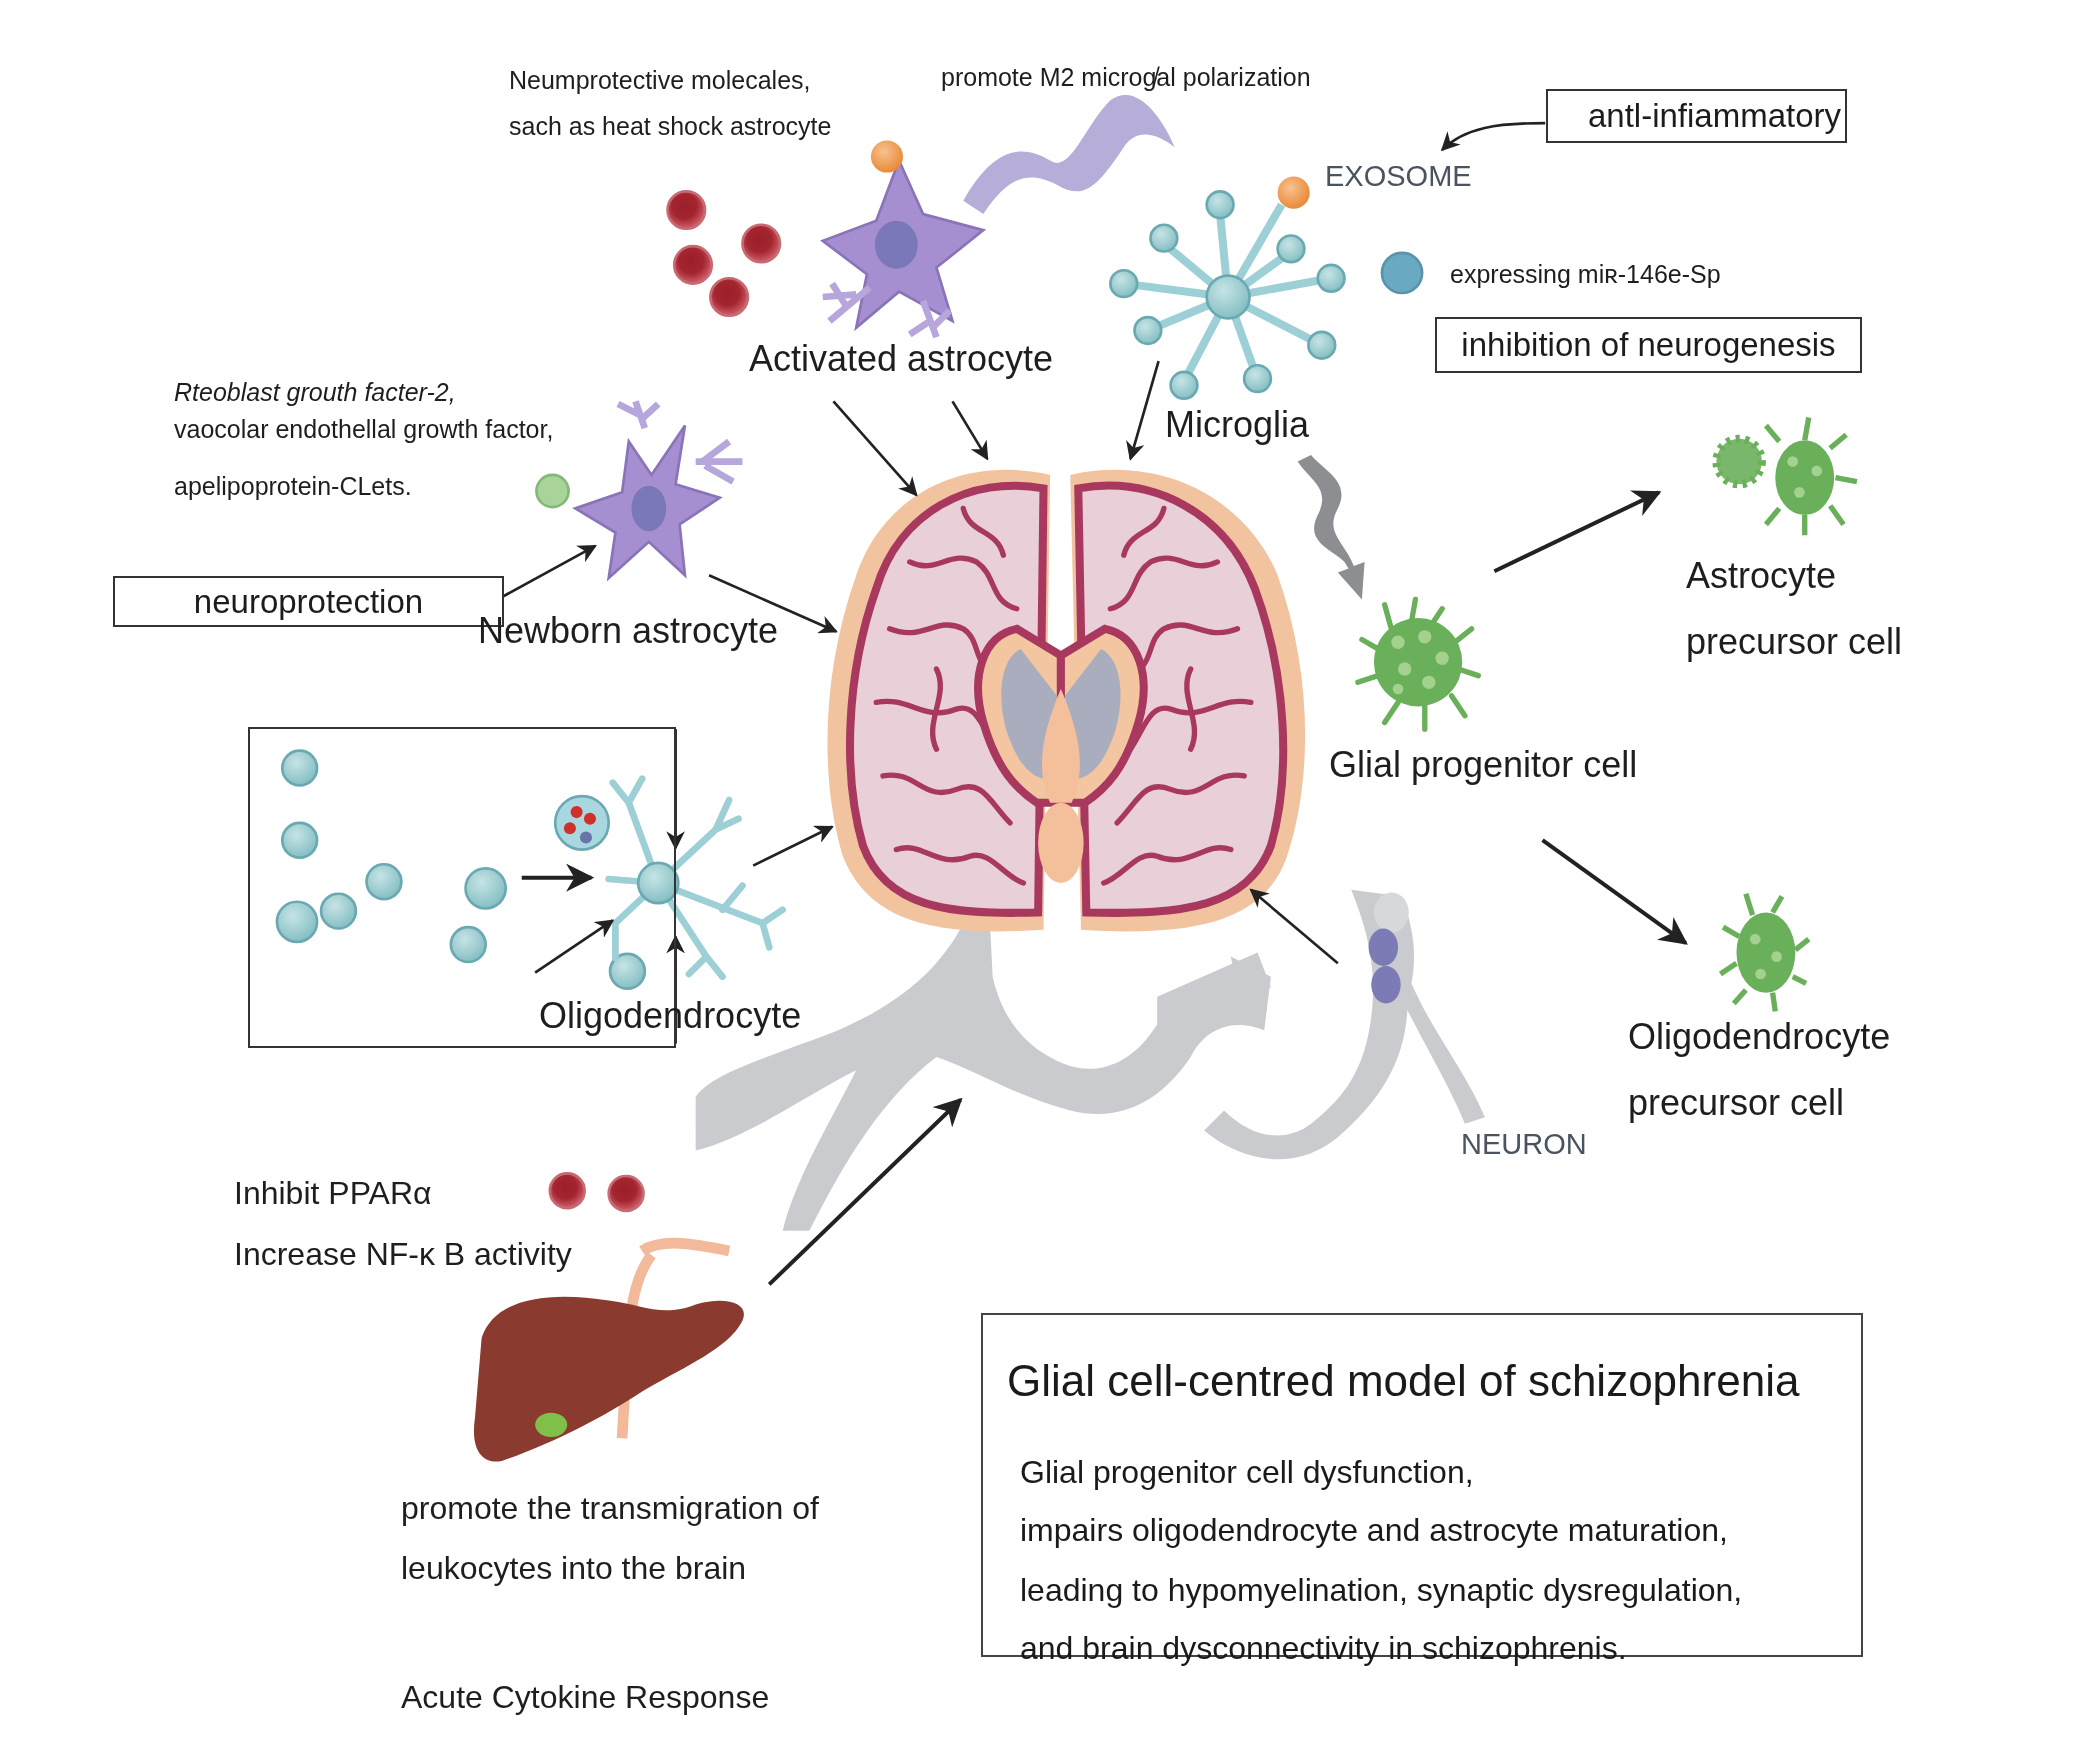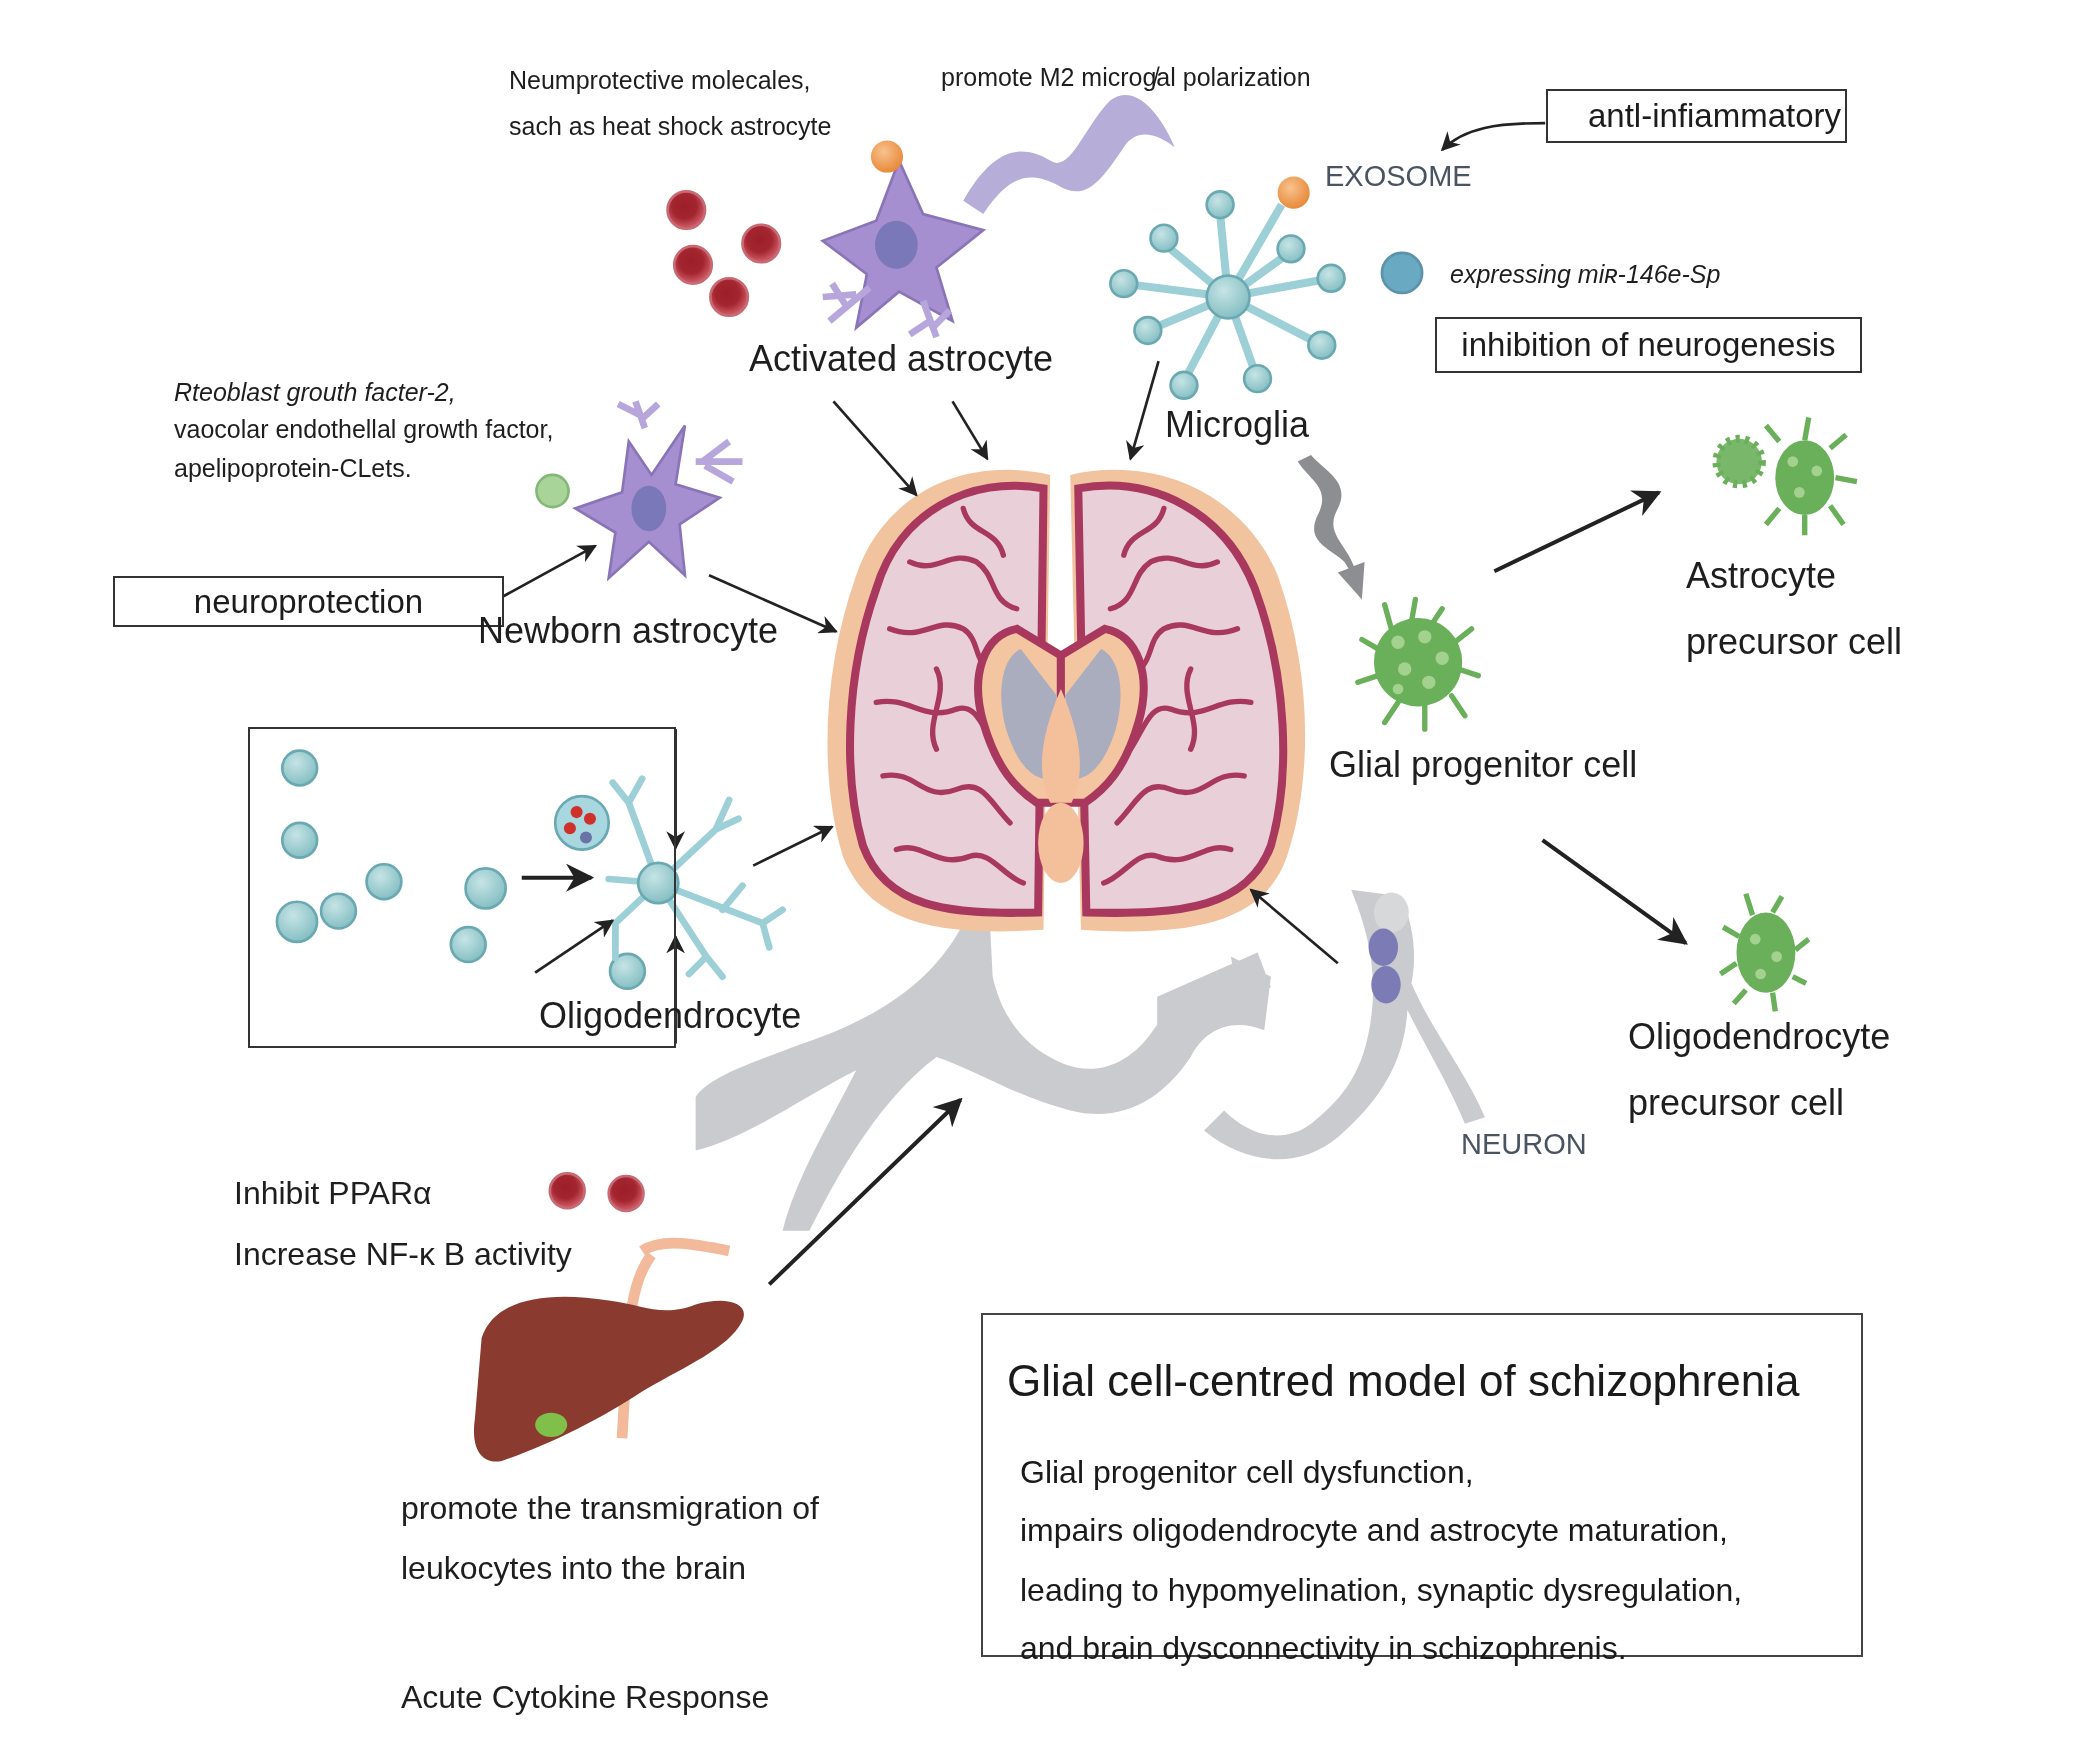--- a/index.html
+++ b/index.html
@@ -221,29 +221,29 @@
 </svg>
 
 <div class="panel" style="left:248px;top:727px;width:428px;height:321px;"></div>
 
 <div class="t small" style="left:509px;top:68px;">Neumprotective molecales,</div>
 <div class="t small" style="left:509px;top:114px;">sach as heat shock astrocyte</div>
 <div class="t small" style="left:941px;top:65px;">promote M2 microg̸al polarization</div>
 
 <div class="boxed" style="left:1546px;top:89px;width:301px;height:54px;padding-left:36px;">antl-infiammatory</div>
 <div class="t med grey" style="left:1325px;top:162px;font-size:29px;text-align:center;">EXOSOME</div>
-<div class="t small" style="left:1450px;top:262px;font-style:italic;">expressing miʀ-146e-Sp</div>
+<div class="t small" style="left:1450px;top:262px;">expressing miʀ-146e-Sp</div>
 <div class="boxed" style="left:1435px;top:317px;width:427px;height:56px;">inhibition of neurogenesis</div>
 
 <div class="t label" style="left:749px;top:341px;">Activated astrocyte</div>
 <div class="t label" style="left:1165px;top:407px;">Microglia</div>
 
 <div class="t small" style="left:174px;top:380px;font-style:italic;">Rteoblast grouth facter-2,</div>
 <div class="t small" style="left:174px;top:417px;">vaocolar endothellal growth factor,</div>
-<div class="t small" style="left:174px;top:456px;text-align:right;">apelipoprotein-CLets.</div>
+<div class="t small" style="left:174px;top:474px;text-align:right;">apelipoprotein-CLets.</div>
 
 <div class="boxed" style="left:113px;top:576px;width:391px;height:51px;">neuroprotection</div>
 <div class="t label" style="left:478px;top:613px;">Newborn astrocyte</div>
 
 <div class="t label" style="left:1686px;top:558px;">Astrocyte</div>
 <div class="t label" style="left:1686px;top:624px;">precursor cell</div>
 <div class="t label" style="left:1329px;top:747px;">Glial progenitor cell</div>
 
 <div class="t label" style="left:539px;top:998px;">Oligodendrocyte</div>
 <div class="t label" style="left:1628px;top:1019px;">Oligodendrocyte</div>

